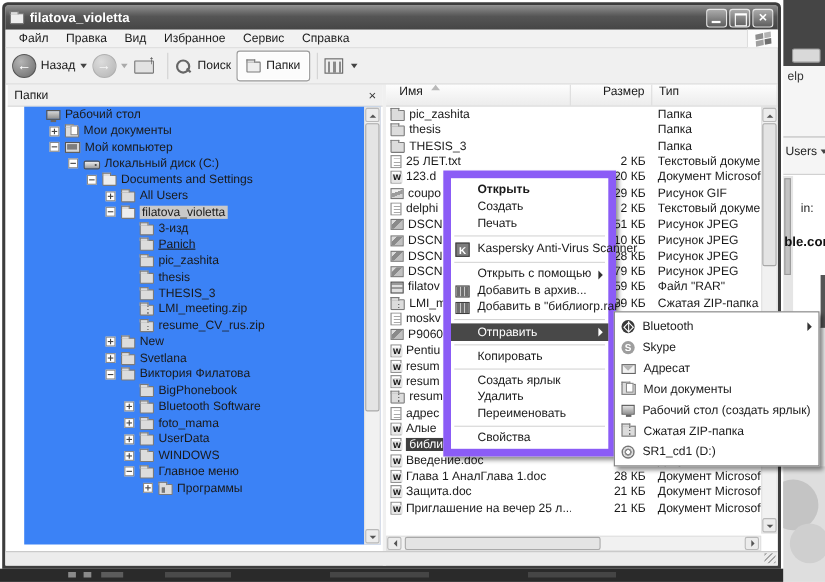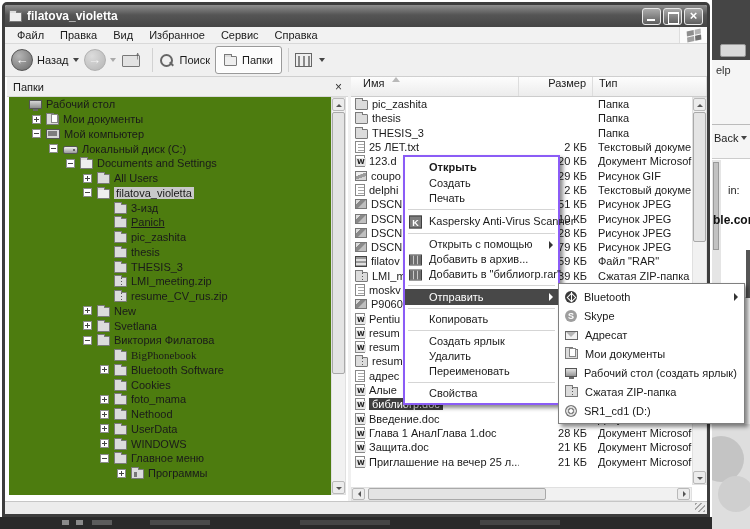--- a/index.html
+++ b/index.html
@@ -41,21 +41,21 @@
              background-image:repeating-linear-gradient(90deg,#8a8a8a 0 2px,transparent 2px 5px);
              background-size:12px 10px;background-position:2px 2px;background-repeat:no-repeat;margin-right:3px}
   .upfold{position:relative;width:20px;height:16px}
   .upfold::before{content:"";position:absolute;left:1px;bottom:1px;width:16px;height:10px;background:#e2e2e2;border:1px solid #777;border-radius:1px}
   .upfold::after{content:"↑";position:absolute;right:0;top:-3px;font-size:11px;font-weight:bold;color:#444}
   
   .content{position:absolute;left:0;top:72px;right:0;bottom:0;background:#fff}
   .lp-header{position:absolute;left:2px;top:0;width:341px;height:20px;background:#f0f0f0;border-bottom:1px solid #d8d8d8;
              display:flex;align-items:center;padding:0 6px}
   .lp-close{margin-left:auto;font-size:12px;color:#333;line-height:12px}
-  .tree{position:absolute;left:4px;top:20px;width:324px;height:398px;overflow:hidden;background:#4d7c0f}
+  .tree{position:absolute;left:17px;top:20px;width:324px;height:398px;overflow:hidden;background:#3b82f6}
   .trow{display:flex;height:14.75px;align-items:center;white-space:nowrap}
   .tbox{width:9px;height:9px;border:1px solid #8a8a8a;background:#fff;margin-right:5px;position:relative;flex:none}
   .tbox::before{content:"";position:absolute;left:1px;right:1px;top:3px;height:1px;background:#444}
   .tbox.plus::after{content:"";position:absolute;top:1px;bottom:1px;left:3px;width:1px;background:#444}
   .tspacer{width:14px;flex:none}
   .tlabel{margin-left:4px}
   .tsel{background:#c9c9c9;padding:0 2px}
   .splitter{position:absolute;left:343px;top:0;width:3px;bottom:0;background:#f0f0f0}
   
   .sb{position:absolute;background:#f1f1f1;border:1px solid #e0e0e0}
@@ -118,21 +118,21 @@
   .mi-mydocs{width:13px;height:10px;background:#dcdcdc;border:1px solid #7a7a7a}
   .mi-mydocs::before{content:"";position:absolute;top:-3px;left:-1px;width:6px;height:2px;background:#dcdcdc;border:1px solid #7a7a7a;border-bottom:none}
   .mi-mydocs::after{content:"";position:absolute;right:1px;top:-2px;width:5px;height:7px;background:#fff;border:1px solid #888}
   .mi-desktop{width:12px;height:9px;border:1px solid #555;background:linear-gradient(#e2e2e2,#969696)}
   .mi-desktop::after{content:"";position:absolute;left:3px;bottom:-3px;width:5px;height:2px;background:#666}
   .mi-zipfolder{width:13px;height:10px;background:#dcdcdc;border:1px solid #7a7a7a;
     background-image:repeating-linear-gradient(#555 0 1px,transparent 1px 3px);background-size:1px 8px;background-position:6px 0;background-repeat:no-repeat}
   .mi-zipfolder::before{content:"";position:absolute;top:-3px;left:-1px;width:6px;height:2px;background:#dcdcdc;border:1px solid #7a7a7a;border-bottom:none}
   .mi-cd{width:12px;height:12px;border-radius:50%;background:radial-gradient(circle,#fff 0 1.5px,#8a8a8a 2px 3px,#ddd 3.5px 4.5px,#777 5px 6px)}
   
-  .cmenu{position:absolute;left:403px;top:155px;width:157px;background:#fff;border:2px solid #8b5cf6;
+  .cmenu{position:absolute;left:403px;top:155px;width:157px;background:#fff;border:7px solid #8b5cf6;
          box-shadow:3px 3px 4px rgba(0,0,0,.45);padding:2px 0;z-index:10}
   .cm-item{position:relative;height:15px;line-height:15px;padding-left:24px;white-space:nowrap}
   .cm-item.tall{height:17px;line-height:17px}
   .cm-item.bold{font-weight:bold}
   .cm-item.sel{height:16px;line-height:16px;background:#484848;color:#fff}
   .cm-sep{height:7px;position:relative}
   .cm-sep::after{content:"";position:absolute;left:3px;right:3px;top:3px;height:1px;background:#d5d5d5}
   .cm-arrow{position:absolute;right:5px;top:50%;margin-top:-4px;width:0;height:0;
             border-left:4px solid #333;border-top:4px solid transparent;border-bottom:4px solid transparent}
   .cm-item.sel .cm-arrow{border-left-color:#fff}
@@ -305,44 +305,34 @@
         <div class="trow" style="padding-left: 74px;">
           <span class="tbox plus"></span>
           <span class="ic ic-folder"></span>
           <span class="tlabel">Svetlana</span>
         </div>
         <div class="trow" style="padding-left: 74px;">
           <span class="tbox"></span>
           <span class="ic ic-folder"></span>
           <span class="tlabel">Виктория Филатова</span>
         </div>
-        <div class="trow" style="padding-left: 91px; font-family: Liberation Serif, serif;">
+        <div class="trow" style="padding-left: 91px;">
           <span class="tspacer"></span>
           <span class="ic ic-folder"></span>
           <span class="tlabel">BigPhonebook</span>
         </div>
         <div class="trow" style="padding-left: 91px;">
           <span class="tbox plus"></span>
           <span class="ic ic-folder"></span>
           <span class="tlabel">Bluetooth Software</span>
         </div>
         <div class="trow" style="padding-left: 91px;">
-          <span class="tspacer"></span>
-          <span class="ic ic-folder"></span>
-          <span class="tlabel">Cookies</span>
-        </div>
-        <div class="trow" style="padding-left: 91px;">
           <span class="tbox plus"></span>
           <span class="ic ic-folder"></span>
           <span class="tlabel">foto_mama</span>
-        </div>
-        <div class="trow" style="padding-left: 91px;">
-          <span class="tbox plus"></span>
-          <span class="ic ic-folder"></span>
-          <span class="tlabel">Nethood</span>
         </div>
         <div class="trow" style="padding-left: 91px;">
           <span class="tbox plus"></span>
           <span class="ic ic-folder"></span>
           <span class="tlabel">UserData</span>
         </div>
         <div class="trow" style="padding-left: 91px;">
           <span class="tbox plus"></span>
           <span class="ic ic-folder"></span>
           <span class="tlabel">WINDOWS</span>
@@ -660,21 +650,21 @@
       <span class="sm-label">SR1_cd1 (D:)</span>
     </div>
   </div>
 
 <div class="bgwin">
   <span class="bg-darktop"></span>
   <span class="bg-btn"></span>
   <span class="bg-help">elp</span>
   <span class="bg-line"></span>
   <span class="bg-back">
-    <span>Back</span>
+    <span>Users</span>
     <span class="caret"></span>
   </span>
   <span class="bg-white"></span>
   <span class="bg-scroll">
       <i></i>
     </span>
   <span class="bg-in">in:</span>
   <span class="bg-url">ble.com</span>
   <span class="bg-edge"></span>
   <span class="bg-pattern"></span>

